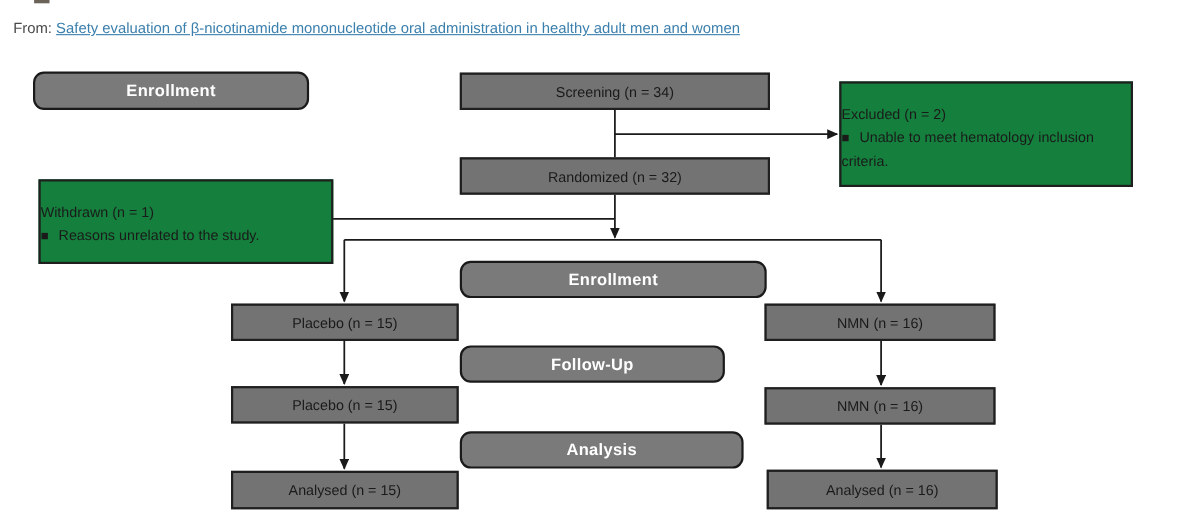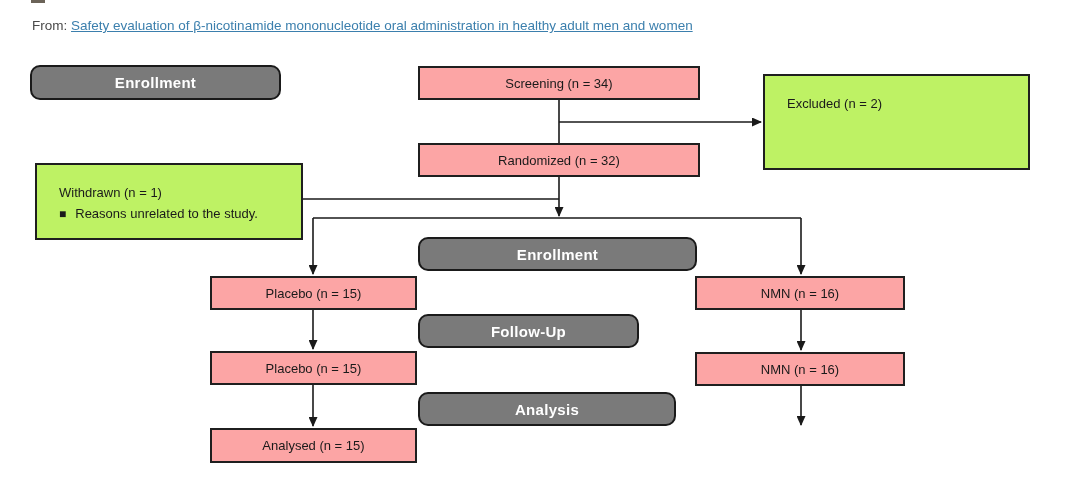--- a/index.html
+++ b/index.html
@@ -16,21 +16,20 @@
     left: 31px; top: 0;
     width: 14px; height: 3px;
     background: #6b6358;
   }
   .source-line {
     position: absolute;
     left: 12px; top: 18px;
     font-size: 13.5px;
     color: #4a4a4a;
     white-space: nowrap;
-    margin-left: 20px;
   }
   .source-line a {
     color: #3b7fad;
     text-decoration: underline;
     cursor: pointer;
   }
   .banner {
     position: absolute;
     box-sizing: border-box;
     background: #7a7a7a;
@@ -40,37 +39,37 @@
     font-weight: 700;
     font-size: 15px;
     letter-spacing: 0.3px;
     display: flex;
     align-items: center;
     justify-content: center;
   }
   .fbox {
     position: absolute;
     box-sizing: border-box;
-    background: #fca5a5;
+    background: #737373;
     border: 2px solid #1f1f1f;
     font-size: 13px;
     color: #1a1a1a;
     display: flex;
     align-items: center;
     justify-content: center;
     text-align: center;
   }
   .sidebox {
     position: absolute;
     box-sizing: border-box;
-    background: #bef264;
+    background: #15803d;
     border: 2px solid #1f1f1f;
     font-size: 13px;
     color: #1a1a1a;
-    padding: 17px 12px 0 22px;
+    padding: 17px 12px 0 0;
     line-height: 21px;
   }
   .sidebox .bullet { margin-right: 9px; font-size: 12px; }
   .connectors {
     position: absolute;
     left: 0; top: 0;
     pointer-events: none;
   }
   .connectors line, .connectors polyline {
     stroke: #1a1a1a;
@@ -112,39 +111,43 @@
 
     <line x1="313" y1="310" x2="313" y2="349" marker-end="url(#ah)"></line>
     <line x1="801" y1="310" x2="801" y2="350" marker-end="url(#ah)"></line>
 
     <line x1="313" y1="385" x2="313" y2="426" marker-end="url(#ah)"></line>
     <line x1="801" y1="386" x2="801" y2="425" marker-end="url(#ah)"></line>
   </svg>
 
   <div class="banner" style="left:30px; top:65px; width:251px; height:35px;">Enrollment</div>
   <div class="banner" style="left:418px; top:237px; width:279px; height:34px;">Enrollment</div>
-  <div class="banner" style="left:418px; top:314px; width:221px; height:34px;">Follow-Up</div>
+  <div class="banner" style="left:418px; top:314px; width:241px; height:34px;">Follow-Up</div>
   <div class="banner" style="left:418px; top:392px; width:258px; height:34px;">Analysis</div>
 
   <div class="fbox" style="left:418px; top:66px; width:282px; height:34px;">Screening (n = 34)</div>
 
   <div class="sidebox" style="left:763px; top:74px; width:267px; height:96px;">
     <div>Excluded (n = 2)</div>
+    <div>
+      <span class="bullet">■</span><span>Unable to meet hematology inclusion criteria.</span>
+    </div>
   </div>
 
   <div class="fbox" style="left:418px; top:143px; width:282px; height:34px;">Randomized (n = 32)</div>
 
   <div class="sidebox" style="left:35px; top:163px; width:268px; height:77px;">
     <div>Withdrawn (n = 1)</div>
     <div>
       <span class="bullet">■</span><span>Reasons unrelated to the study.</span>
     </div>
   </div>
 
   <div class="fbox" style="left:210px; top:276px; width:207px; height:34px;">Placebo (n = 15)</div>
   <div class="fbox" style="left:695px; top:276px; width:210px; height:34px;">NMN (n = 16)</div>
 
   <div class="fbox" style="left:210px; top:351px; width:207px; height:34px;">Placebo (n = 15)</div>
   <div class="fbox" style="left:695px; top:352px; width:210px; height:34px;">NMN (n = 16)</div>
 
   <div class="fbox" style="left:210px; top:428px; width:207px; height:35px;">Analysed (n = 15)</div>
+  <div class="fbox" style="left:697px; top:427px; width:210px; height:36px;">Analysed (n = 16)</div>
 
 </div>
 
 </body></html>

